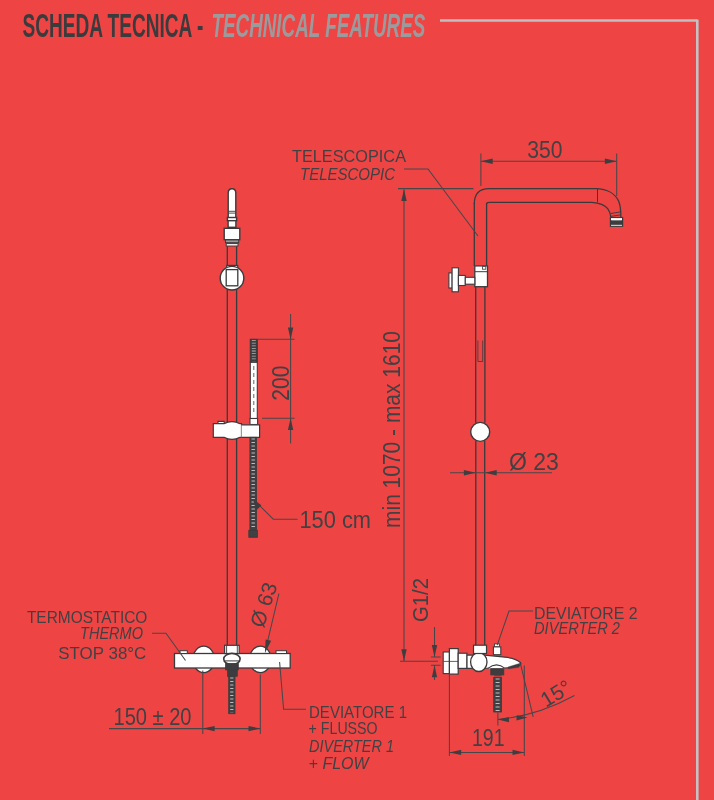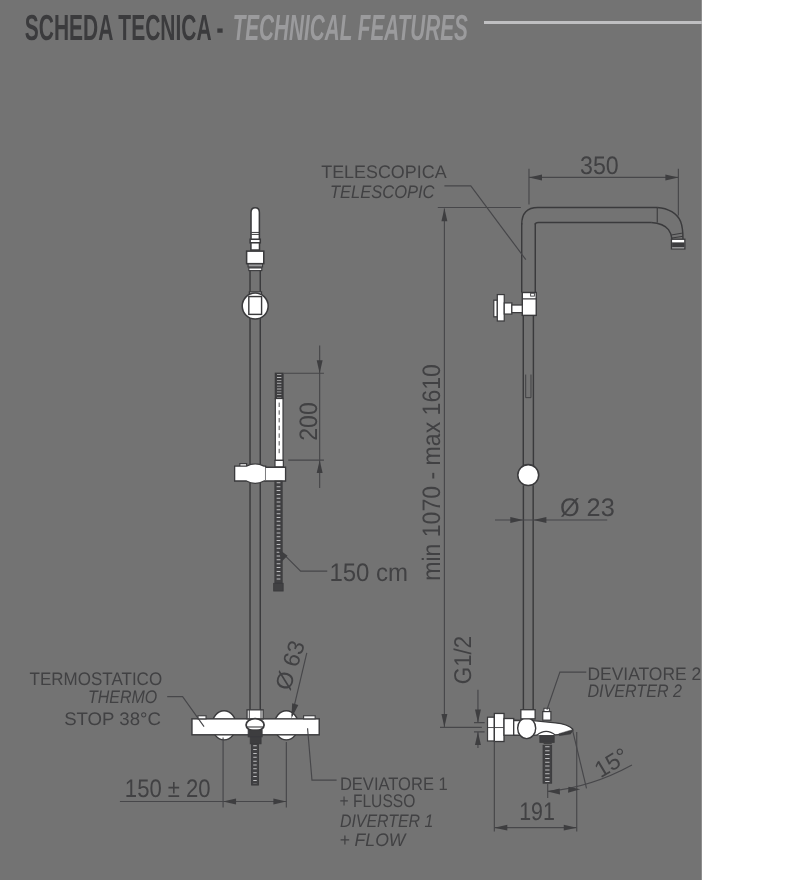--- a/index.html
+++ b/index.html
@@ -1,16 +1,16 @@
 <!DOCTYPE html>
 <html><head>
 <meta charset="utf-8">
 <style>
   html,body{margin:0;padding:0;background:#ffffff;}
-  #page{position:relative;width:638px;height:800px;background:#737373;overflow:hidden;
+  #page{position:relative;width:714px;height:800px;background:#ef4444;overflow:hidden;
         font-family:"Liberation Sans", sans-serif;}
   svg{position:absolute;left:0;top:0;}
   text{font-family:"Liberation Sans", sans-serif;}
 </style>
 </head>
 <body>
 <div id="page">
 <svg width="714" height="800" viewBox="0 0 714 800">
 
   <text x="0" y="0" transform="translate(22.5,36.5) scale(0.578,1)" font-size="33" font-weight="bold" fill="#3b3b3d">SCHEDA TECNICA -</text>

